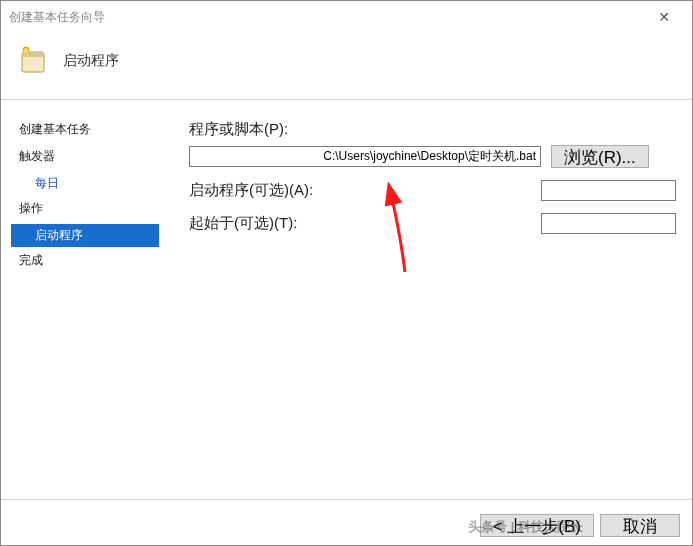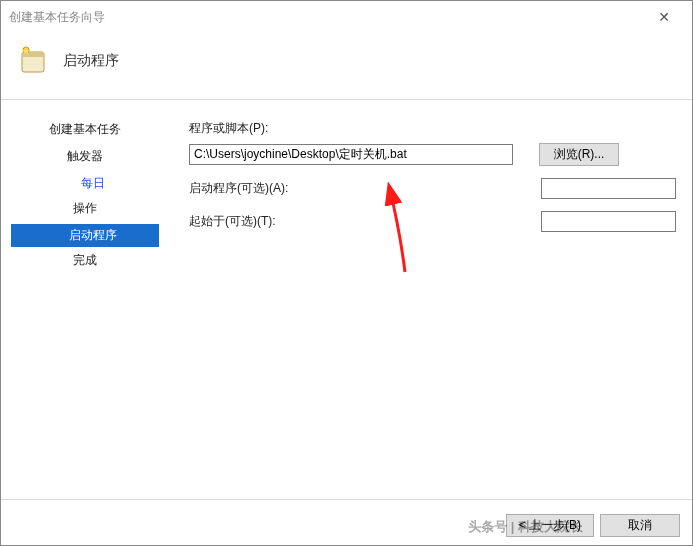--- a/index.html
+++ b/index.html
@@ -43,52 +43,51 @@
   }
   .header-icon svg { display: block; }
   .header-title { font-size: 14px; color: #333; }
   .content {
     display: flex;
     height: 390px;
   }
   .sidebar {
     width: 170px;
     padding: 18px 0 0 10px;
-    text-align: center;
   }
   .step-group { font-size: 12px; color: #222; margin-bottom: 4px; padding: 3px 8px; }
   .step-sub { font-size: 12px; color: #1d4ed8; padding: 3px 8px 3px 24px; margin-bottom: 2px; }
   .step-sub.sel {
     background: #196dcc;
     color: #fff;
   }
   .main {
     flex: 1;
     padding: 20px 16px 0 30px;
   }
   .row { display: flex; align-items: center; margin-bottom: 12px; }
   .label-row { margin-bottom: 6px; }
-  .field-label { font-size: 12px; color: #222; }
+  .field-label { font-size: 15px; color: #222; }
   input.text-field {
     height: 21px;
     border: 1px solid #7a7a7a;
     padding: 1px 4px;
     font-size: 12px;
     font-family: inherit;
     background: #fff;
   }
-  .prog-input { width: 324px; margin-right: 26px; }
+  .prog-input { width: 352px; margin-right: 10px; text-align: right; }
   .short-input { width: 135px; }
   .inline-label { width: 352px; }
   button.win-btn {
     height: 23px;
     min-width: 80px;
     background: #e1e1e1;
     border: 1px solid #adadad;
-    font-size: 12px;
+    font-size: 17px;
     font-family: inherit;
     cursor: default;
     padding: 0 12px;
   }
   .footer {
     position: absolute;
     left: 0; right: 0;
     bottom: 8px;
     border-top: 1px solid #d9d9d9;
     padding: 14px 12px 0 12px;

